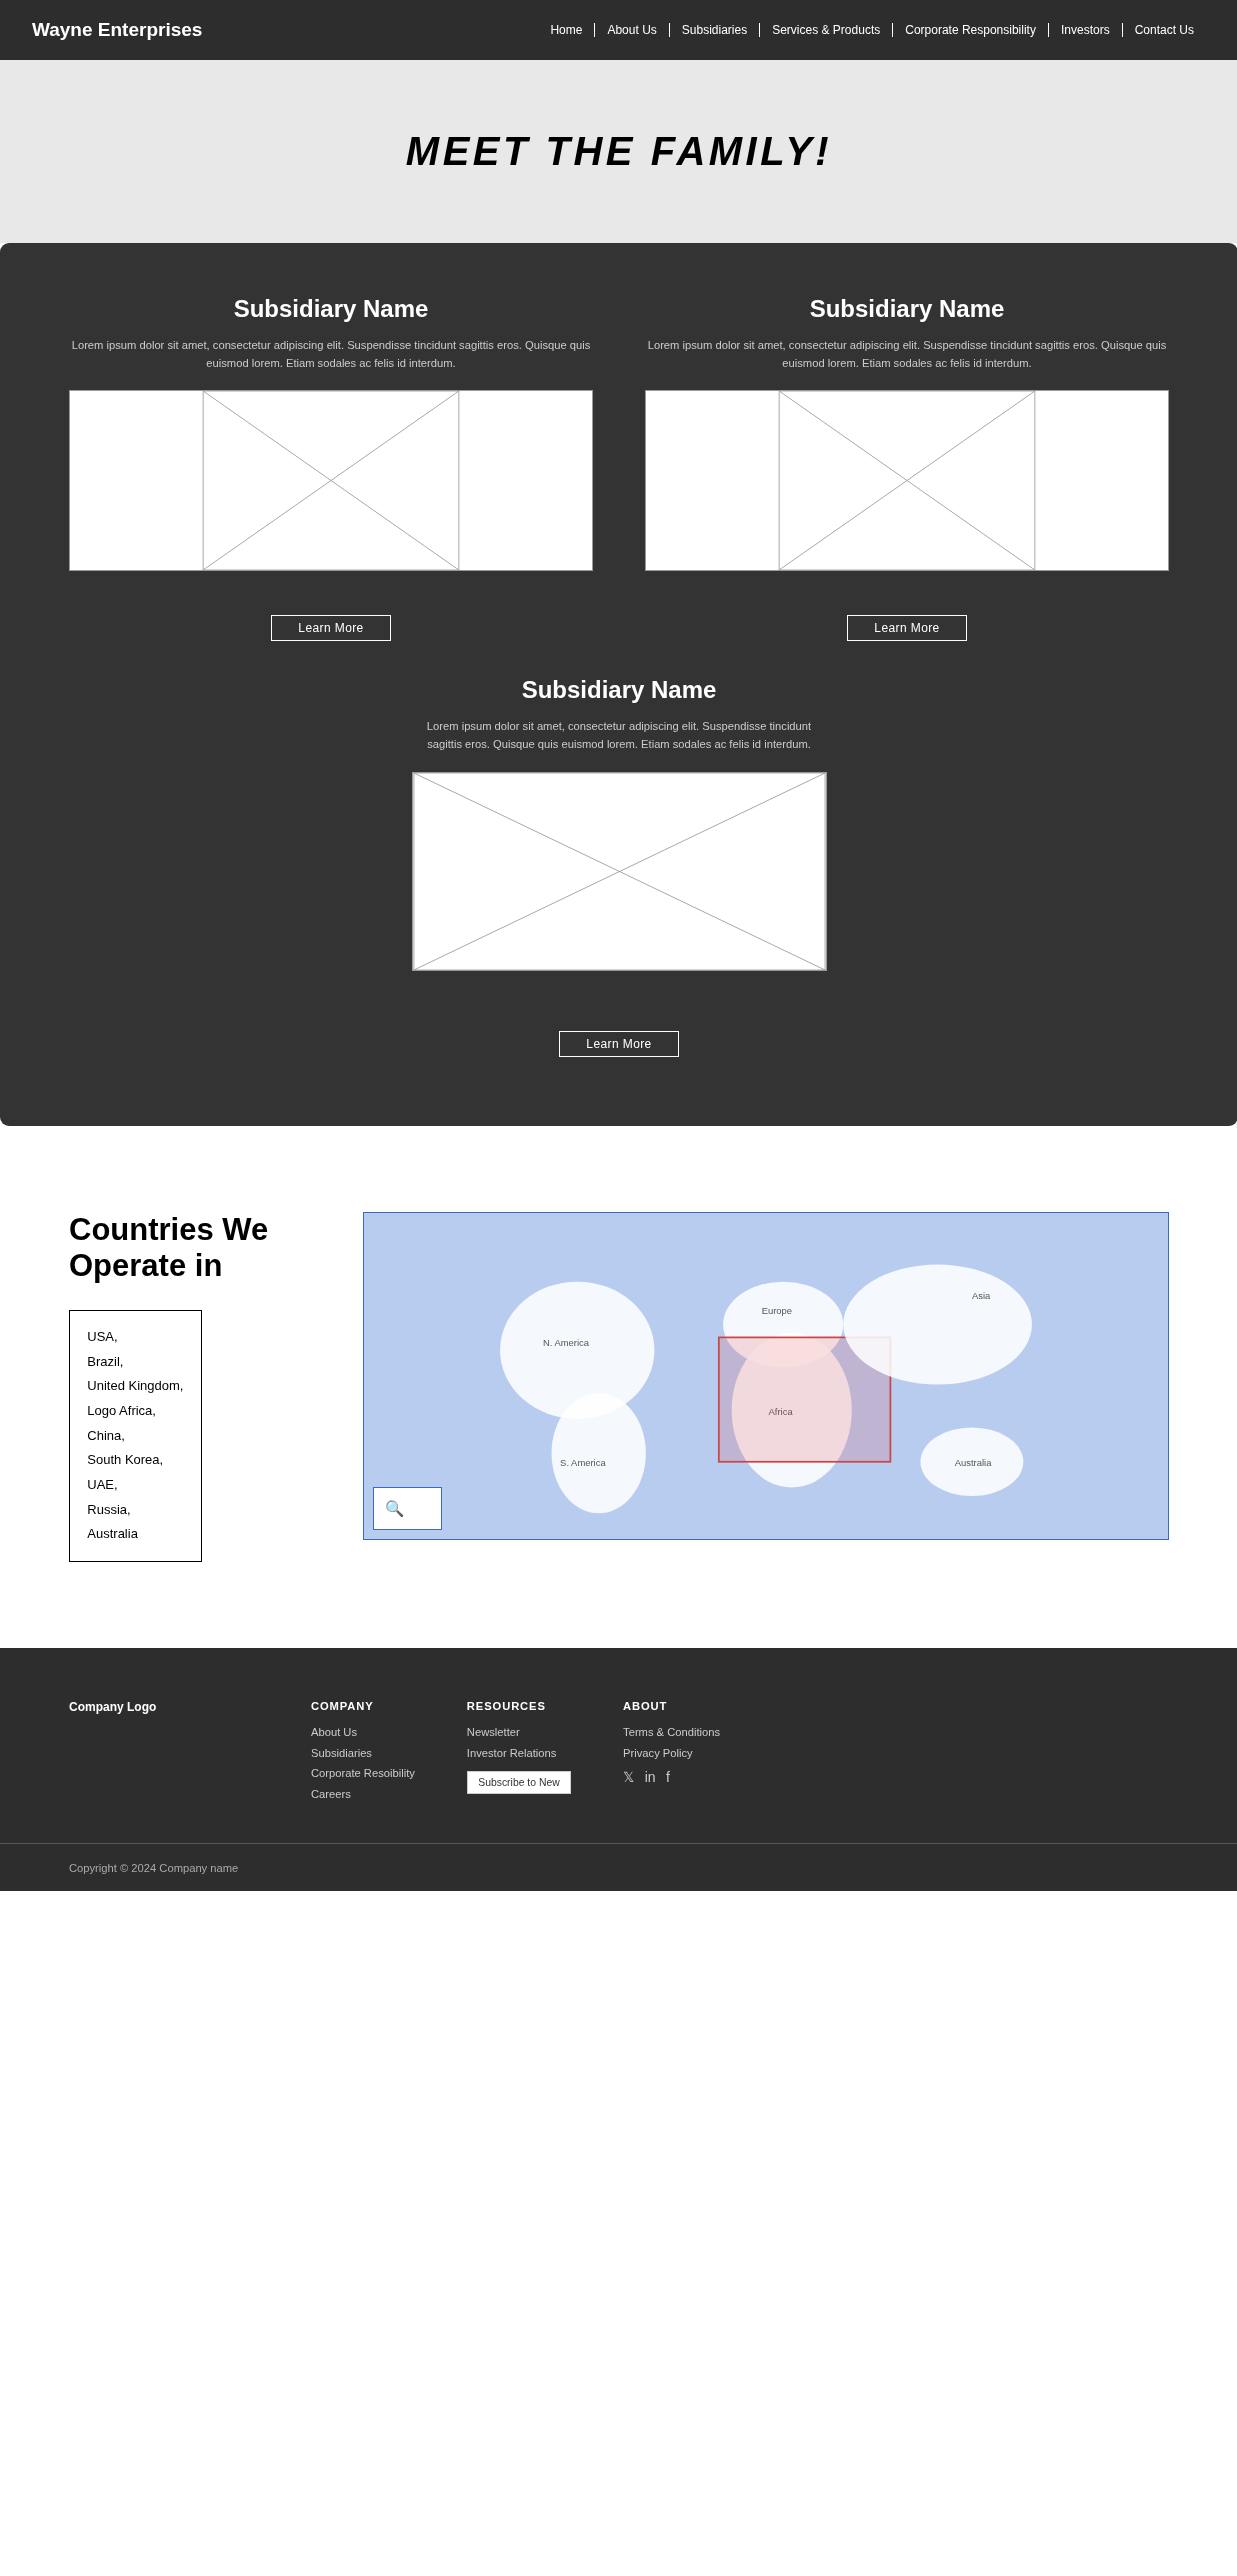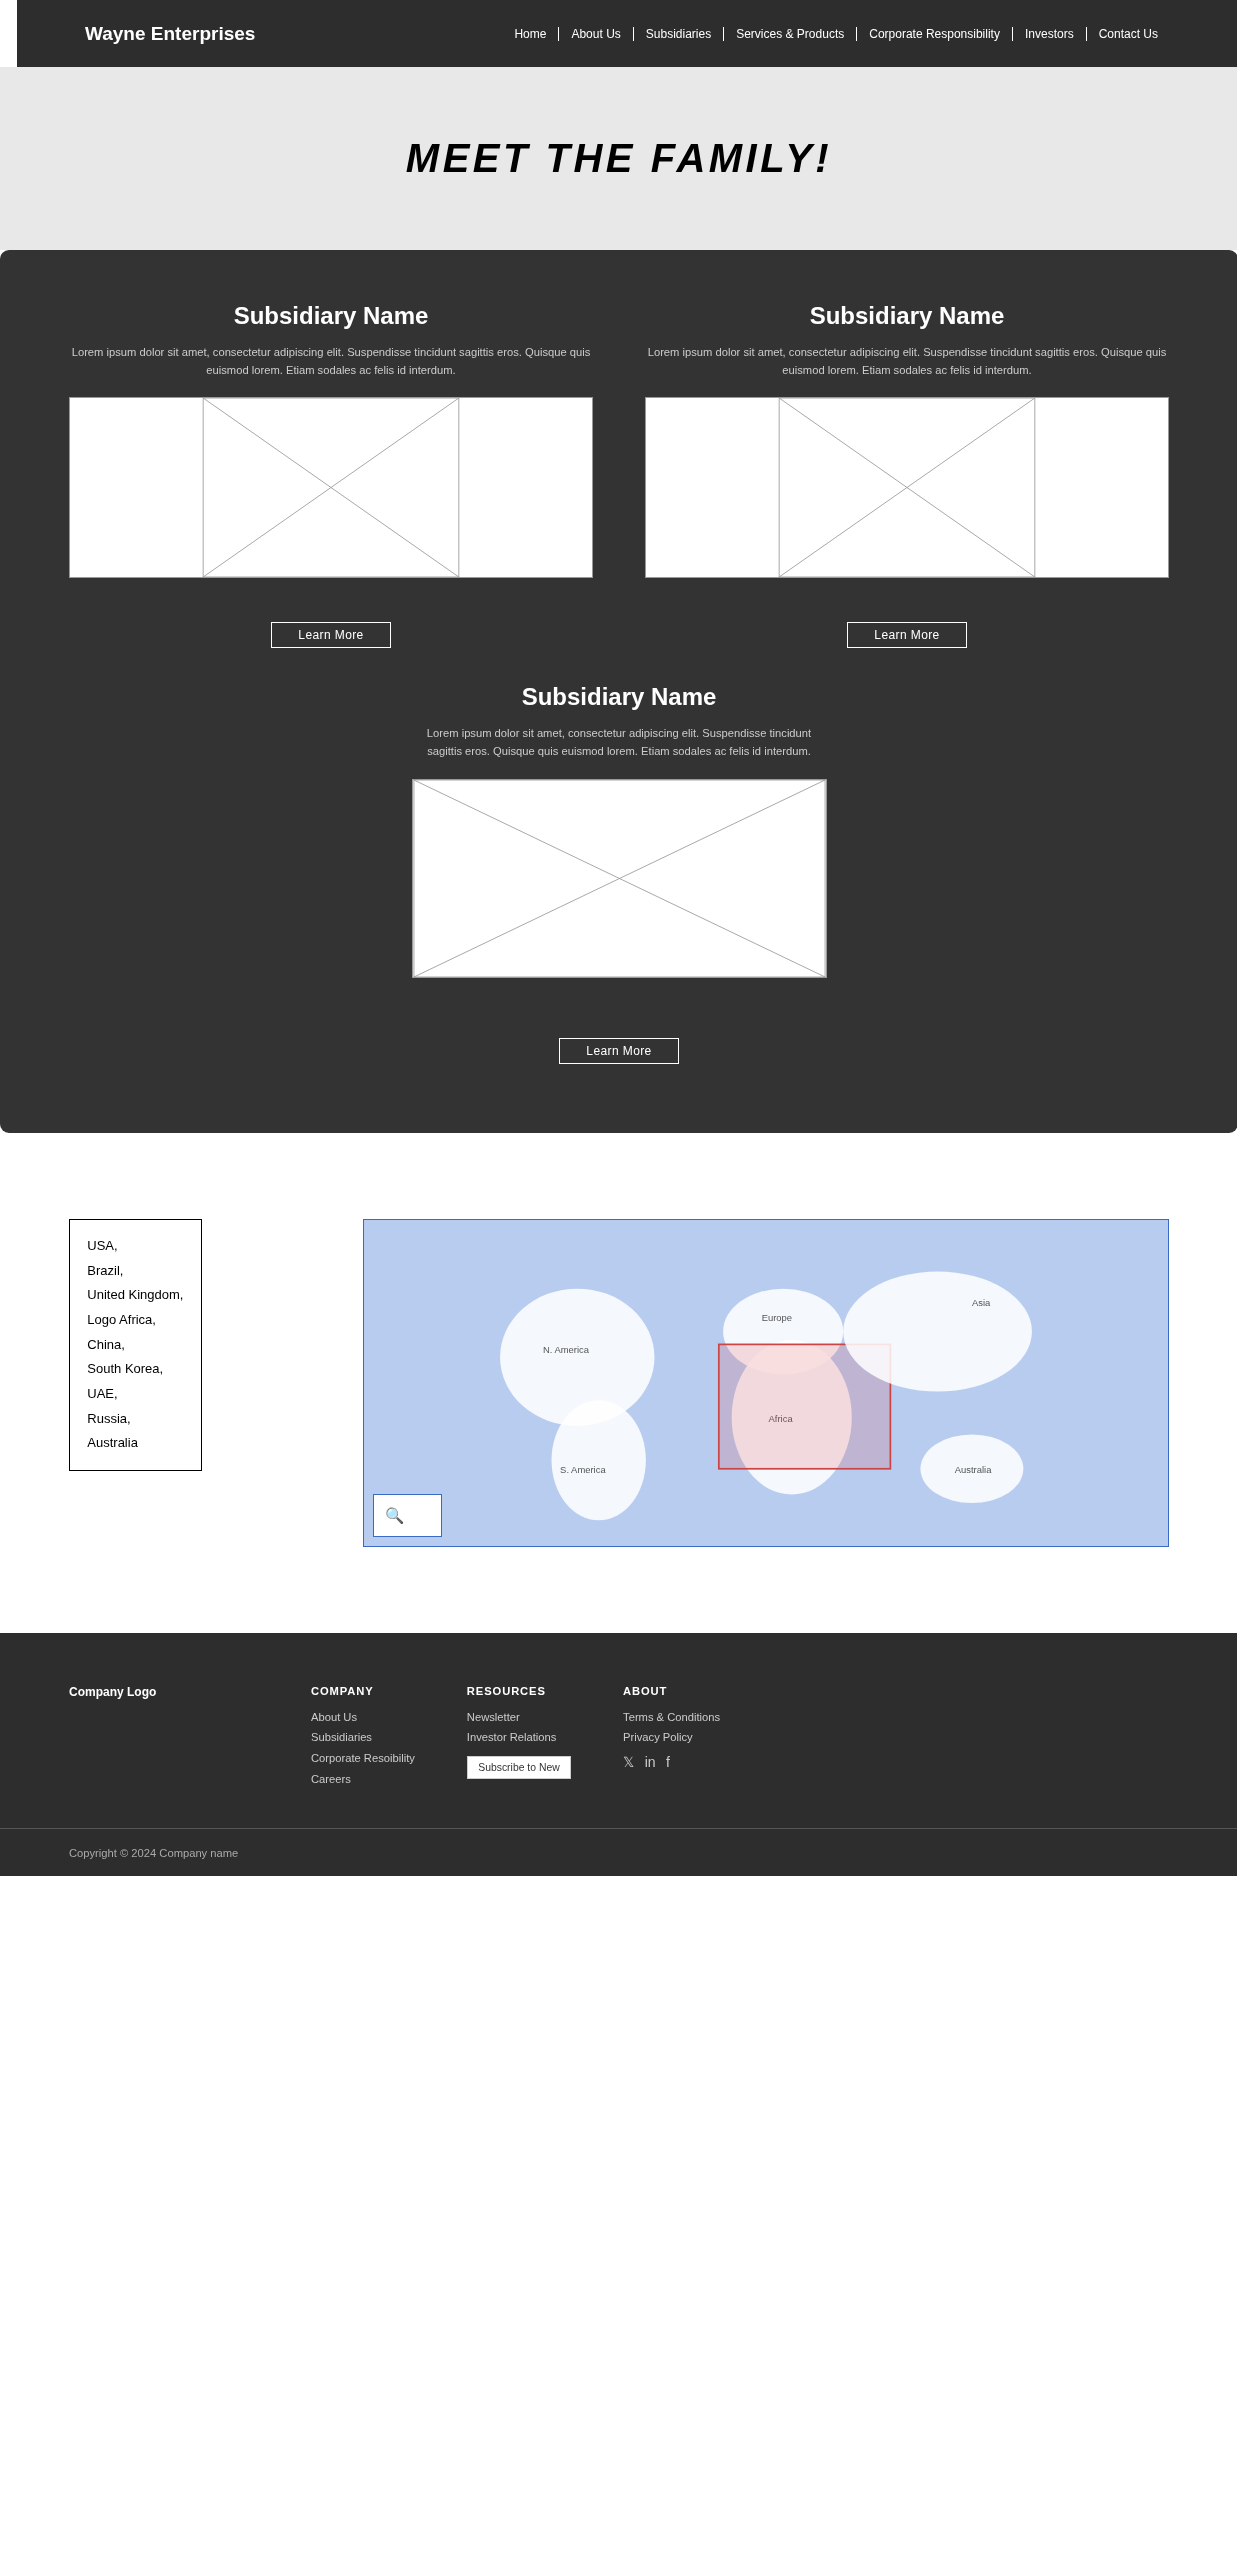--- a/index.html
+++ b/index.html
@@ -4,23 +4,22 @@
   <style>
     * { margin: 0; padding: 0; box-sizing: border-box; }
     body { font-family: Arial, sans-serif; background: #fff; width: 1238px; }
 
     
     .navbar {
       background: #2d2d2d;
       display: flex;
       align-items: center;
       justify-content: space-between;
-      padding: 0 68px;
-      height: 67px;
-      margin-left: 17px;
+      padding: 0 32px;
+      height: 60px;
     }
     .navbar-logo {
       color: #fff;
       font-size: 19px;
       font-weight: bold;
     }
     .navbar-links {
       display: flex;
       align-items: center;
       gap: 0;
@@ -316,20 +315,21 @@
         </svg>
       </div>
       <br>
       <button class="learn-more-btn">Learn More</button>
     </div>
   </div>
 </section>
 
 <section class="countries-section">
   <div class="countries-left">
+    <h2>Countries We Operate in</h2>
     <div class="countries-list">
       <div>USA,</div>
       <div>Brazil,</div>
       <div>United Kingdom,</div>
       <div>Logo Africa,</div>
       <div>China,</div>
       <div>South Korea,</div>
       <div>UAE,</div>
       <div>Russia,</div>
       <div>Australia</div>

